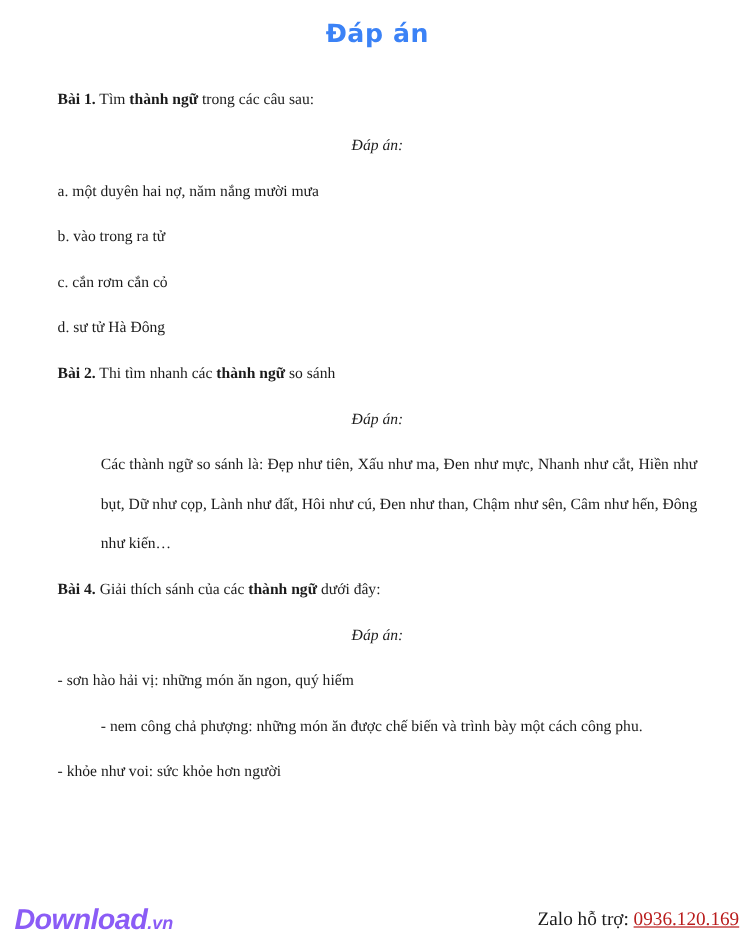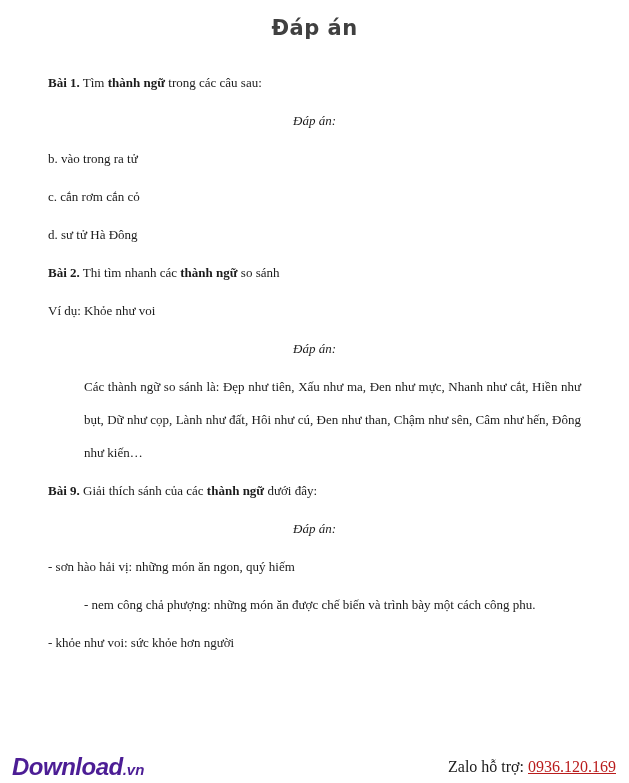--- a/index.html
+++ b/index.html
@@ -58,45 +58,45 @@
     white-space: nowrap;
   }
   .support a { text-decoration: underline; }
 </style>
 </head>
 <body>
 
 <div class="page">
   <div class="content">
 
-    <h1 class="doc-title" style="color: #404040;">Đáp án</h1>
+    <h1 class="doc-title" style="color: #3b82f6;">Đáp án</h1>
 
     <p><span class="bold">Bài 1.</span><span> Tìm </span><span class="bold">thành ngữ</span><span> trong các câu sau:</span></p>
 
     <p class="italic">Đáp án:</p>
 
+    <p>a. một duyên hai nợ, năm nắng mười mưa</p>
     <p>b. vào trong ra tử</p>
     <p>c. cắn rơm cắn cỏ</p>
     <p>d. sư tử Hà Đông</p>
 
     <p><span class="bold">Bài 2.</span><span> Thi tìm nhanh các </span><span class="bold">thành ngữ</span><span> so sánh</span></p>
 
-    <p>Ví dụ: Khỏe như voi</p>
 
     <p class="italic">Đáp án:</p>
 
     <p class="justify">Các thành ngữ so sánh là: Đẹp như tiên, Xấu như ma, Đen như mực, Nhanh như cắt, Hiền như bụt, Dữ như cọp, Lành như đất, Hôi như cú, Đen như than, Chậm như sên, Câm như hến, Đông như kiến…</p>
 
-    <p><span class="bold">Bài 9.</span><span> Giải thích sánh của các </span><span class="bold">thành ngữ</span><span> dưới đây:</span></p>
+    <p><span class="bold">Bài 4.</span><span> Giải thích sánh của các </span><span class="bold">thành ngữ</span><span> dưới đây:</span></p>
 
     <p class="italic">Đáp án:</p>
 
     <p>- sơn hào hải vị: những món ăn ngon, quý hiếm</p>
     <p class="justify">- nem công chả phượng: những món ăn được chế biến và trình bày một cách công phu.</p>
     <p>- khỏe như voi: sức khỏe hơn người</p>
 
   </div>
 
   <div class="footer">
-    <span class="logo" id="logo" style="color: #4c1d95;"><span class="brand">Download</span><span class="suffix">.vn</span></span>
+    <span class="logo" id="logo" style="color: #8b5cf6;"><span class="brand">Download</span><span class="suffix">.vn</span></span>
     <span class="support"><span>Zalo hỗ trợ: </span><a href="#" id="phone-link" style="color: #b91c1c;">0936.120.169</a></span>
   </div>
 </div>
 
 </body></html>

